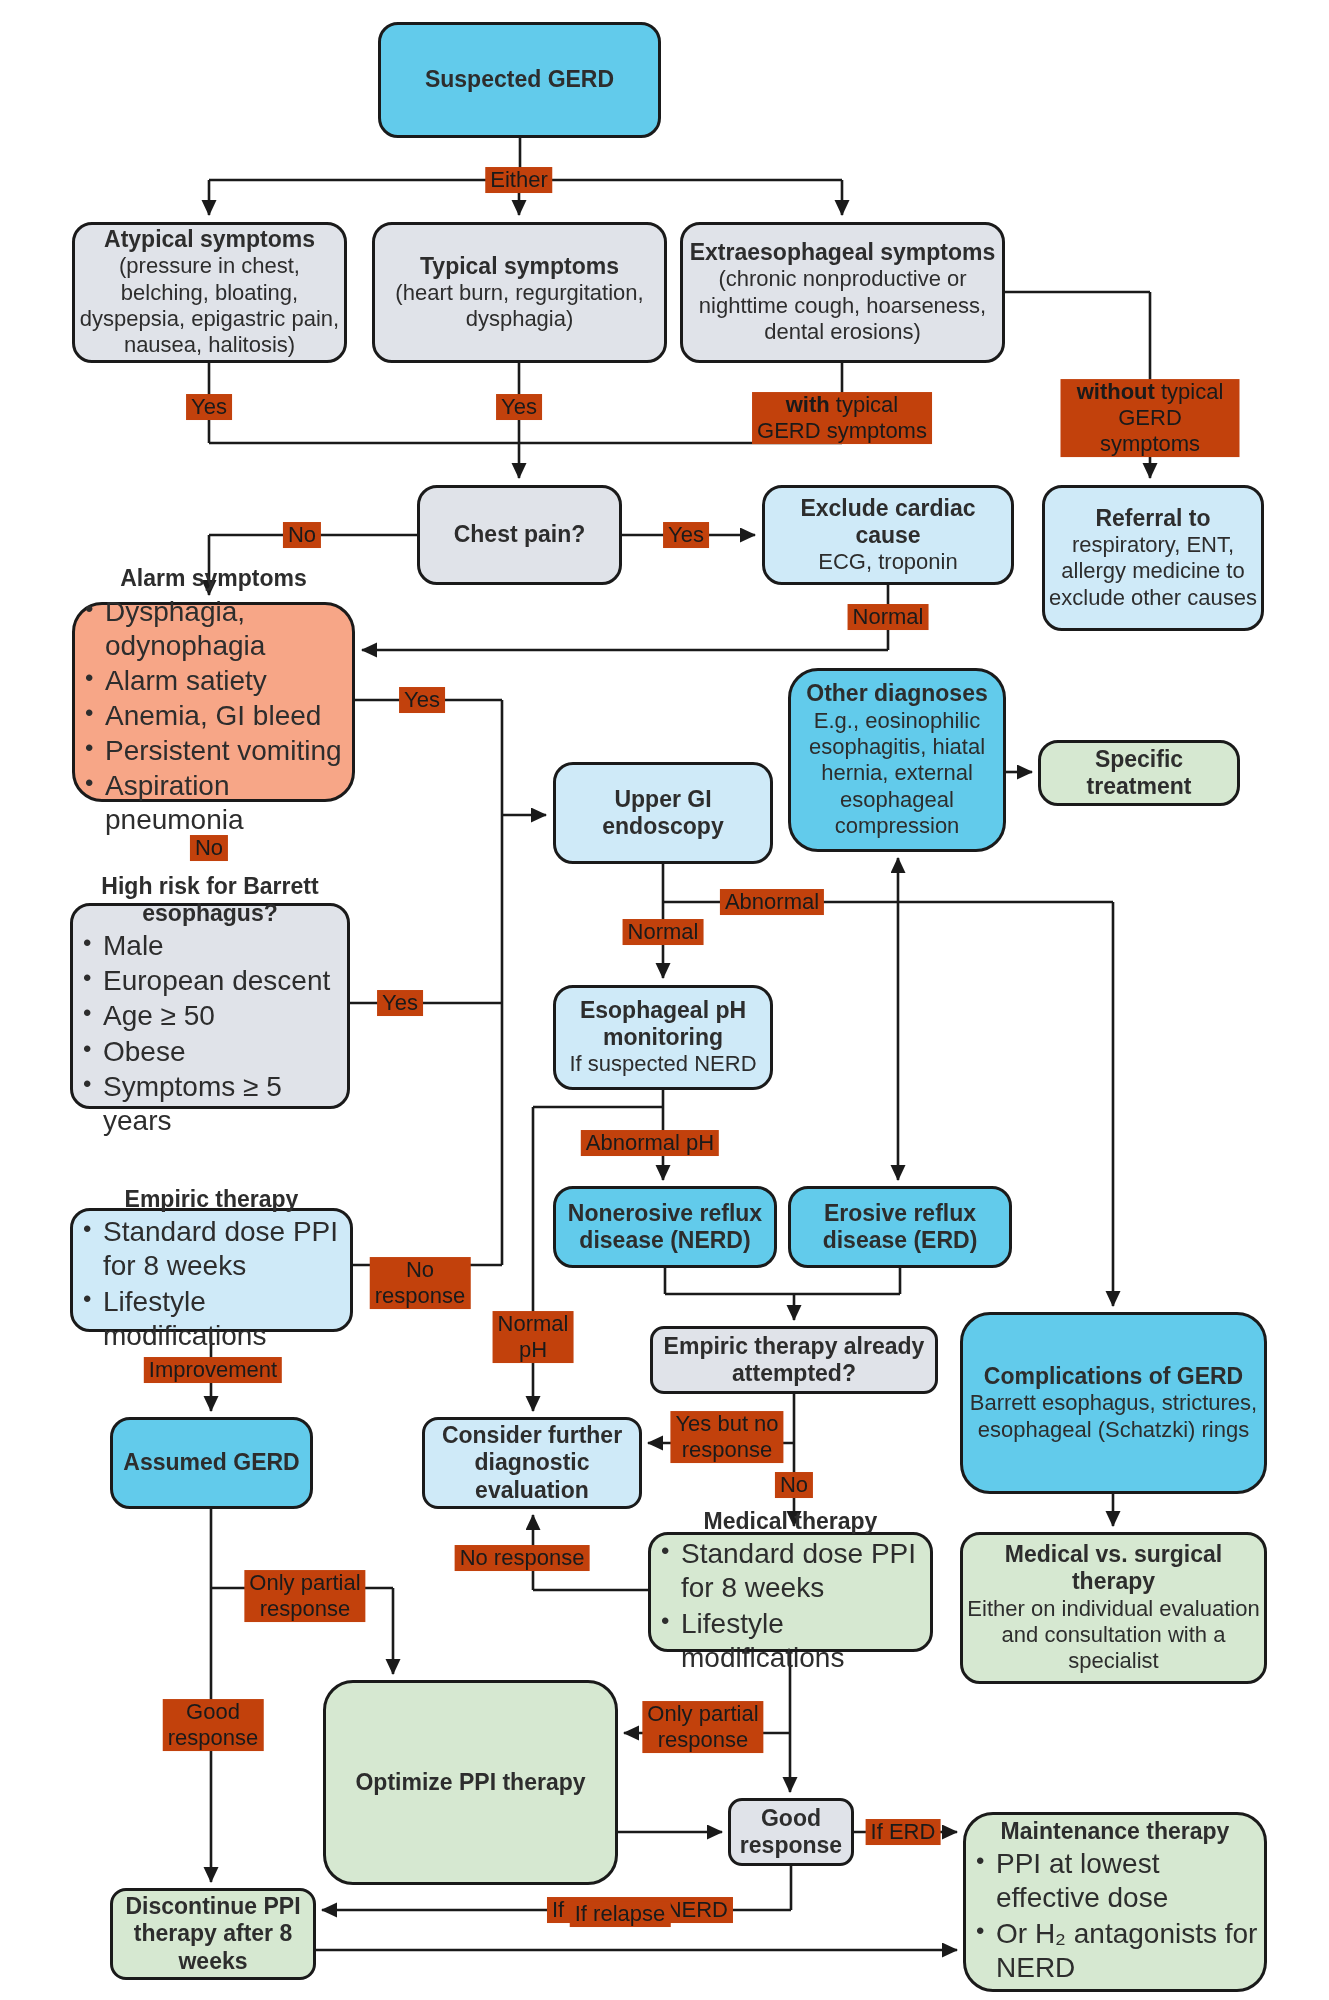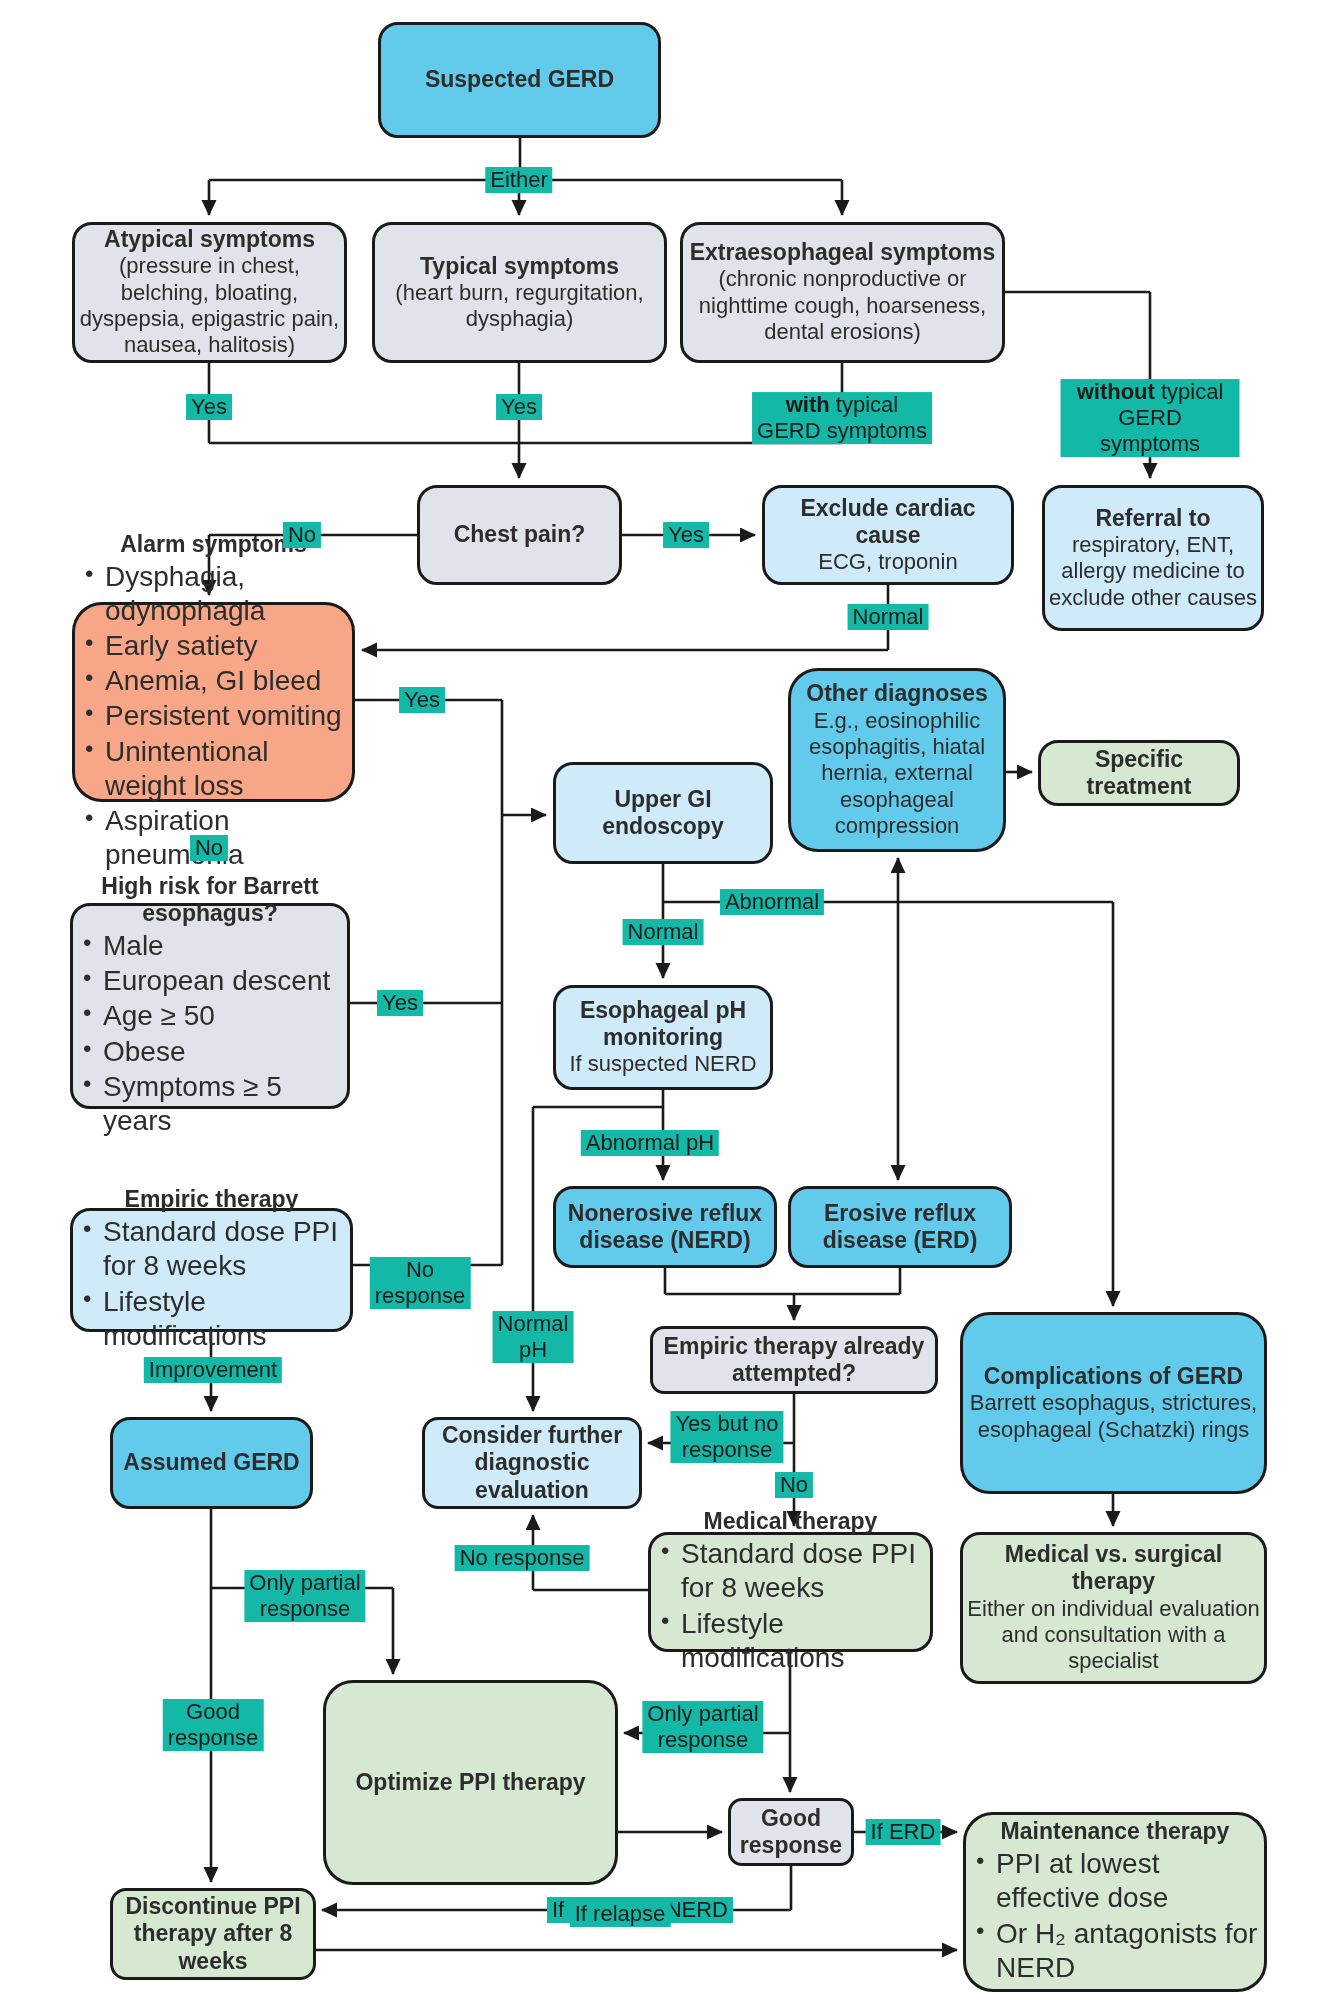--- a/index.html
+++ b/index.html
@@ -17,21 +17,21 @@
         padding:6px 0;}
   .node.r-lg{border-radius:30px;}
   .c-cyan{background:var(--cyan);} .c-paleblue{background:var(--paleblue);}
   .c-gray{background:var(--gray);} .c-salmon{background:var(--salmon);}
   .c-green{background:var(--green);}
   .node .title{font-weight:bold;font-size:23px;line-height:1.18;text-align:center;}
   .node .body{font-size:22px;line-height:1.2;text-align:center;}
   .node ul.items{list-style:none;margin:2px 0 0 0;padding:0;font-size:28px;line-height:1.22;}
   .node ul.items li{position:relative;padding-left:30px;text-align:left;margin:0 0 1px 0;}
   .node ul.items li::before{content:"\2022";position:absolute;left:10px;top:-1px;font-size:24px;}
-  .elabel{position:absolute;transform:translate(-50%,-50%);background:#14b8a6;
+  .elabel{position:absolute;transform:translate(-50%,-50%);background:#c2410c;
           font-size:22px;line-height:1.18;text-align:center;padding:0 5px;
           white-space:pre-line;color:var(--border);}
   .elabel b{font-weight:bold;}
 </style>
 </head>
 <body>
 
 <div class="canvas">
 
   <svg class="wires" viewBox="0 0 1329 2000">
@@ -123,24 +123,23 @@
 
   <div class="node c-paleblue" style="left:1042px;top:485px;width:222px;height:146px">
     <div class="title">Referral to</div>
     <div class="body">respiratory, ENT, allergy medicine to exclude other causes</div>
   </div>
 
   <div class="node c-salmon r-lg" style="left:72px;top:602px;width:283px;height:200px">
     <div class="title">Alarm symptoms</div>
     <ul class="items">
       <li>Dysphagia, odynophagia</li>
-      <li>Early satiety</li>
+      <li>Alarm satiety</li>
       <li>Anemia, GI bleed</li>
       <li>Persistent vomiting</li>
-      <li>Unintentional weight loss</li>
       <li>Aspiration pneumonia</li>
     </ul>
   </div>
 
   <div class="node c-cyan r-lg" style="left:788px;top:668px;width:218px;height:184px">
     <div class="title">Other diagnoses</div>
     <div class="body">E.g., eosinophilic esophagitis, hiatal hernia, external esophageal compression</div>
   </div>
 
   <div class="node c-green" style="left:1038px;top:740px;width:202px;height:66px;padding:4px 24px">

